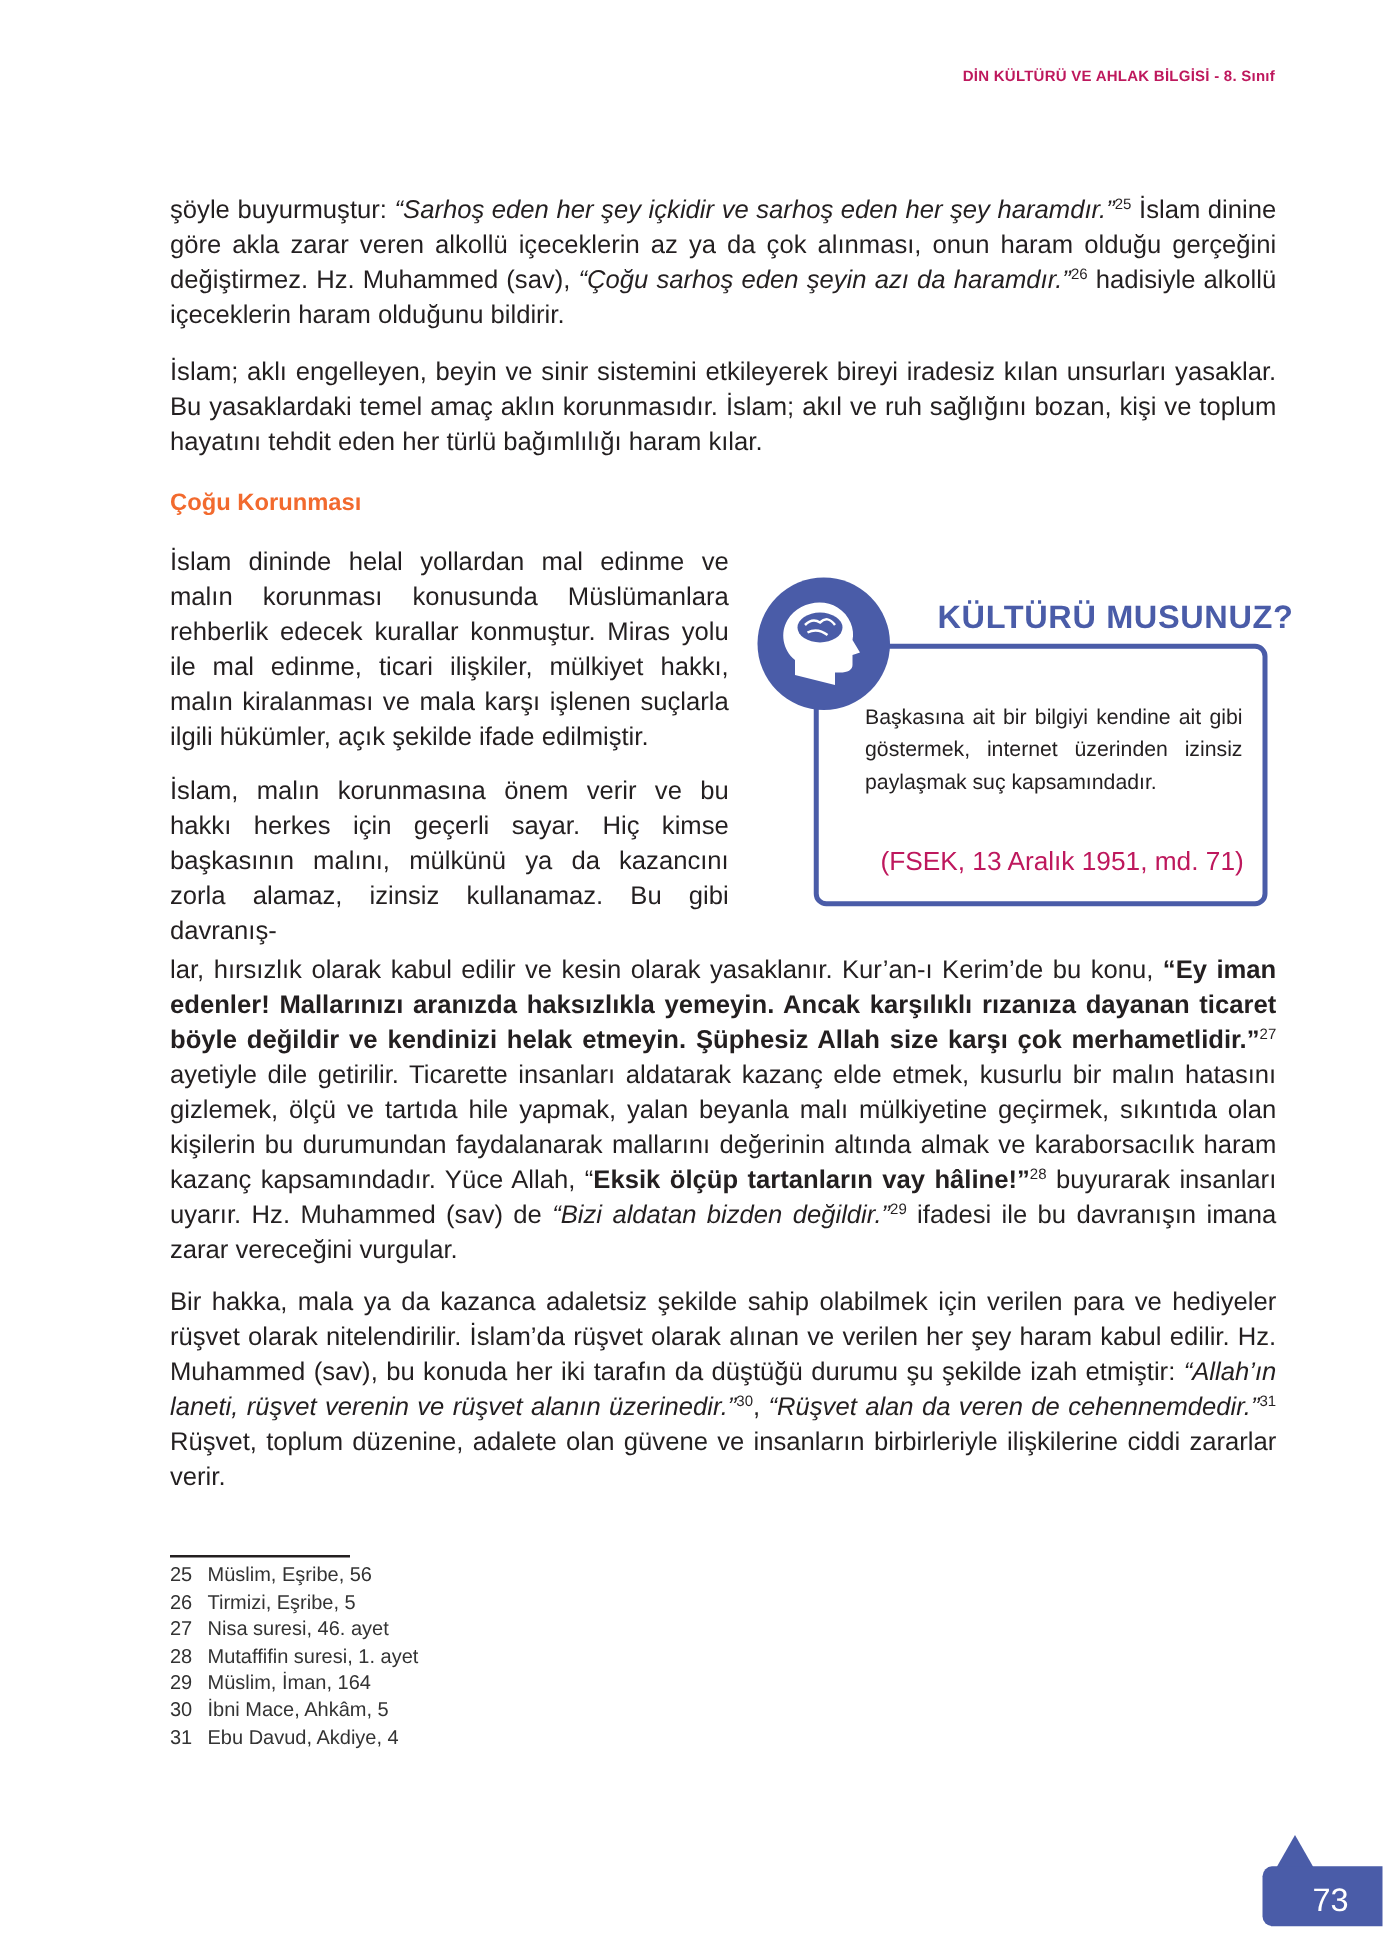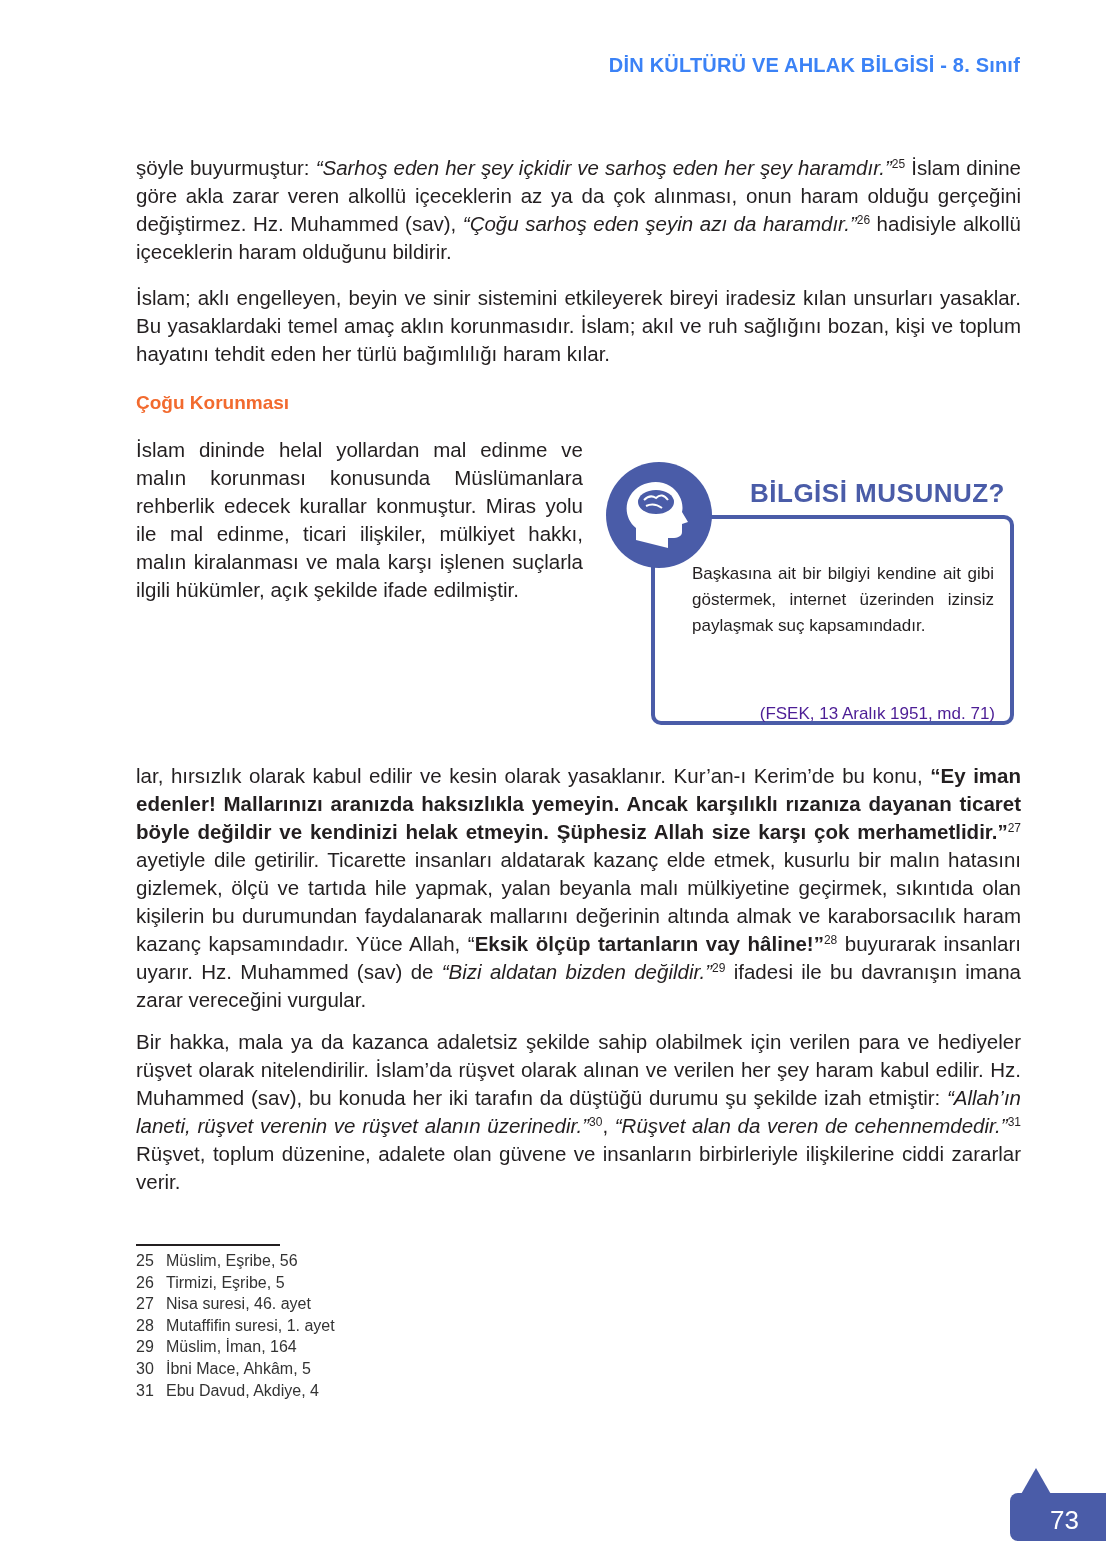--- a/index.html
+++ b/index.html
@@ -2,21 +2,21 @@
 <html><head>
 <meta charset="utf-8">
 <style>
   html, body { margin: 0; padding: 0; }
   body {
     width: 1106px; height: 1560px; background: #ffffff; position: relative;
     font-family: "Liberation Sans", "DejaVu Sans", sans-serif; color: #231f20; overflow: hidden;
   }
   .header {
     position: absolute; top: 54px; right: 86px;
-    font-size: 20px; font-weight: bold; color: #3b82f6; letter-spacing: 0.2px;
+    font-size: 12px; font-weight: bold; color: #be185d; letter-spacing: 0.2px;
   }
   .text-block {
     position: absolute; left: 136px; width: 885px;
     font-size: 20.5px; line-height: 28px; text-align: justify;
   }
   .text-block p { margin: 0; }
   sup { font-size: 12px; line-height: 0; vertical-align: 7px; }
   .heading {
     position: absolute; left: 136px; top: 392px; font-size: 19px; font-weight: bold; color: #f26a2e;
   }
@@ -34,21 +34,21 @@
     color: #4a5ca8; letter-spacing: 0.5px;
   }
   .info-icon {
     position: absolute; left: 606px; top: 462px; width: 106px; height: 106px;
     border-radius: 50%; background: #4a5ca8;
   }
   .info-body {
     position: absolute; left: 692px; top: 561px; width: 302px;
     font-size: 17px; line-height: 26px; text-align: justify; color: #231f20;
   }
-  .info-source { position: absolute; right: 111px; top: 704px; font-size: 17px; color: #4c1d95; }
+  .info-source { position: absolute; right: 111px; top: 678px; font-size: 21px; color: #be185d; }
   .footnote-rule { position: absolute; left: 136px; top: 1244px; width: 144px; height: 2px; background: #231f20; }
   .footnotes { position: absolute; left: 136px; top: 1250px; font-size: 16px; line-height: 21.6px; color: #333; }
   .fn-num { display: inline-block; width: 30px; }
   .page-tab {
     position: absolute; left: 1010px; top: 1493px; width: 100px; height: 48px;
     background: #4a5ca8; border-radius: 8px 0 0 8px;
   }
   .page-tab-tri {
     position: absolute; left: 1020px; top: 1468px; width: 0; height: 0;
     border-left: 16px solid transparent; border-right: 16px solid transparent;
@@ -68,31 +68,32 @@
 </div>
 
 <div class="text-block" style="top:284px;">
   <p>İslam; aklı engelleyen, beyin ve sinir sistemini etkileyerek bireyi iradesiz kılan unsurları yasaklar. Bu yasaklardaki temel amaç aklın korunmasıdır. İslam; akıl ve ruh sağlığını bozan, kişi ve toplum hayatını tehdit eden her türlü bağımlılığı haram kılar.</p>
 </div>
 
 <div class="heading">Çoğu Korunması</div>
 
 <div class="col-text">
   <p>İslam dininde helal yollardan mal edinme ve malın korunması konusunda Müslümanlara rehberlik edecek kurallar konmuştur. Miras yolu ile mal edinme, ticari ilişkiler, mülkiyet hakkı, malın kiralanması ve mala karşı işlenen suçlarla ilgili hükümler, açık şekilde ifade edilmiştir.</p>
+  <p style="margin:0;">İslam, malın korunmasına önem verir ve bu hakkı herkes için geçerli sayar. Hiç kimse başkasının malını, mülkünü ya da kazancını zorla alamaz, izinsiz kullanamaz. Bu gibi davranış-</p>
 </div>
 
 <div class="info-box"></div>
 <div class="info-icon">
   <svg width="106" height="106" viewBox="0 0 106 106">
     <path d="M30 78 L30 66 C20 58 18 44 24 34 C32 20 52 16 64 24 C74 30 78 42 76 50 L82 60 L76 62 L76 70 C76 74 72 76 66 76 L62 76 L62 86 Z" fill="#ffffff"></path>
     <ellipse cx="50" cy="40" rx="18" ry="12" fill="#4a5ca8"></ellipse>
     <path d="M38 38 Q44 32 50 36 Q56 30 62 38 M40 44 Q48 40 56 46" stroke="#ffffff" stroke-width="2" fill="none"></path>
   </svg>
 </div>
-<div class="info-title">BİLGİSİ MUSUNUZ?</div>
+<div class="info-title">KÜLTÜRÜ MUSUNUZ?</div>
 <div class="info-body">Başkasına ait bir bilgiyi kendine ait gibi göstermek, internet üzerinden izinsiz paylaşmak suç kapsamındadır.</div>
 <div class="info-source">(FSEK, 13 Aralık 1951, md. 71)</div>
 
 <div class="text-block" style="top:762px;">
   <p><span>lar, hırsızlık olarak kabul edilir ve kesin olarak yasaklanır. Kur’an-ı Kerim’de bu konu, </span><b>“Ey iman edenler! Mallarınızı aranızda haksızlıkla yemeyin. Ancak karşılıklı rızanıza dayanan ticaret böyle değildir ve kendinizi helak etmeyin. Şüphesiz Allah size karşı çok merhametlidir.”</b><sup>27</sup><span> ayetiyle dile getirilir. Ticarette insanları aldatarak kazanç elde etmek, kusurlu bir malın hatasını gizlemek, ölçü ve tartıda hile yapmak, yalan beyanla malı mülkiyetine geçirmek, sıkıntıda olan kişilerin bu durumundan faydalanarak mallarını değerinin altında almak ve karaborsacılık haram kazanç kapsamındadır. Yüce Allah, “</span><b>Eksik ölçüp tartanların vay hâline!”</b><sup>28</sup><span> buyurarak insanları uyarır. Hz. Muhammed (sav) de </span><i>“Bizi aldatan bizden değildir.”</i><sup>29</sup><span> ifadesi ile bu davranışın imana zarar vereceğini vurgular.</span></p>
 </div>
 
 <div class="text-block" style="top:1028px;">
   <p><span>Bir hakka, mala ya da kazanca adaletsiz şekilde sahip olabilmek için verilen para ve hediyeler rüşvet olarak nitelendirilir. İslam’da rüşvet olarak alınan ve verilen her şey haram kabul edilir. Hz. Muhammed (sav), bu konuda her iki tarafın da düştüğü durumu şu şekilde izah etmiştir: </span><i>“Allah’ın laneti, rüşvet verenin ve rüşvet alanın üzerinedir.”</i><sup>30</sup><span>, </span><i>“Rüşvet alan da veren de cehennemdedir.”</i><sup>31</sup><span> Rüşvet, toplum düzenine, adalete olan güvene ve insanların birbirleriyle ilişkilerine ciddi zararlar verir.</span></p>
 </div>

